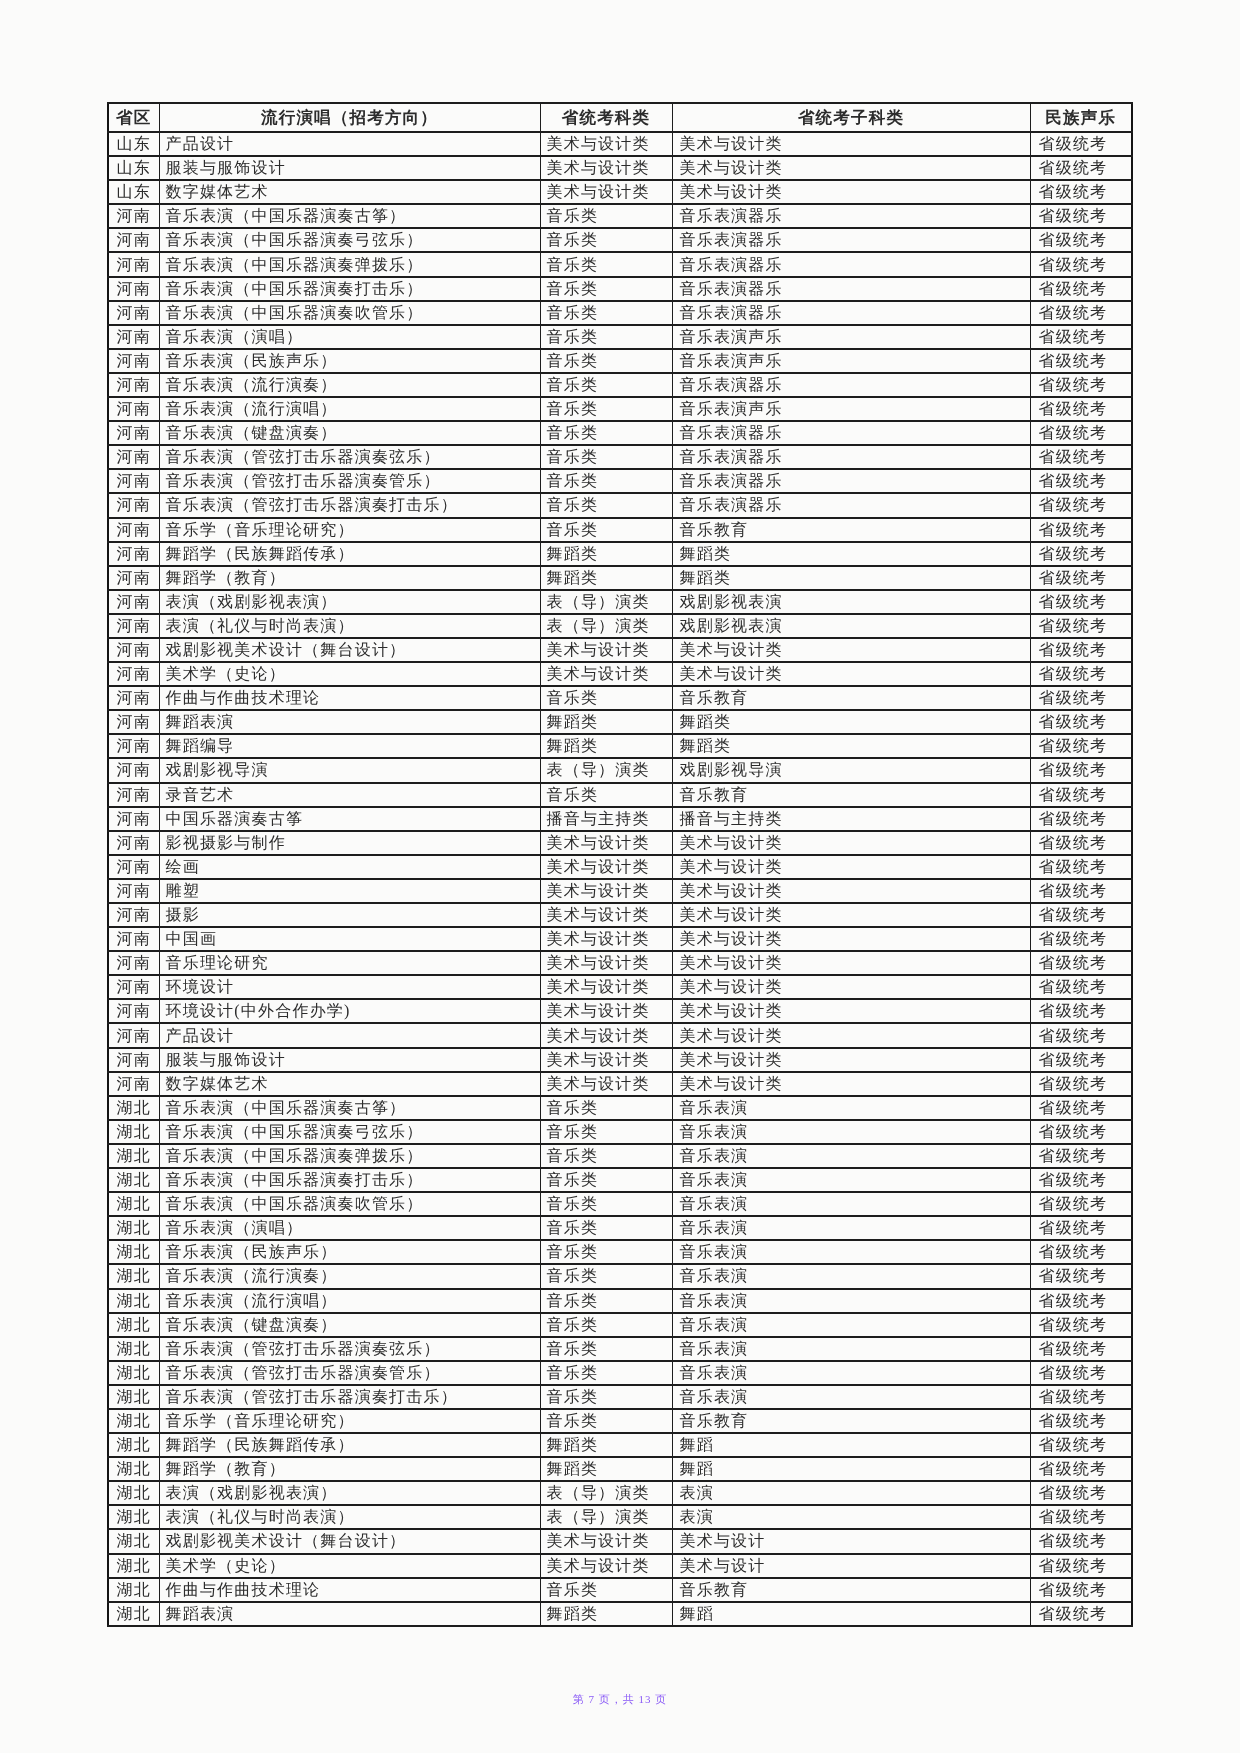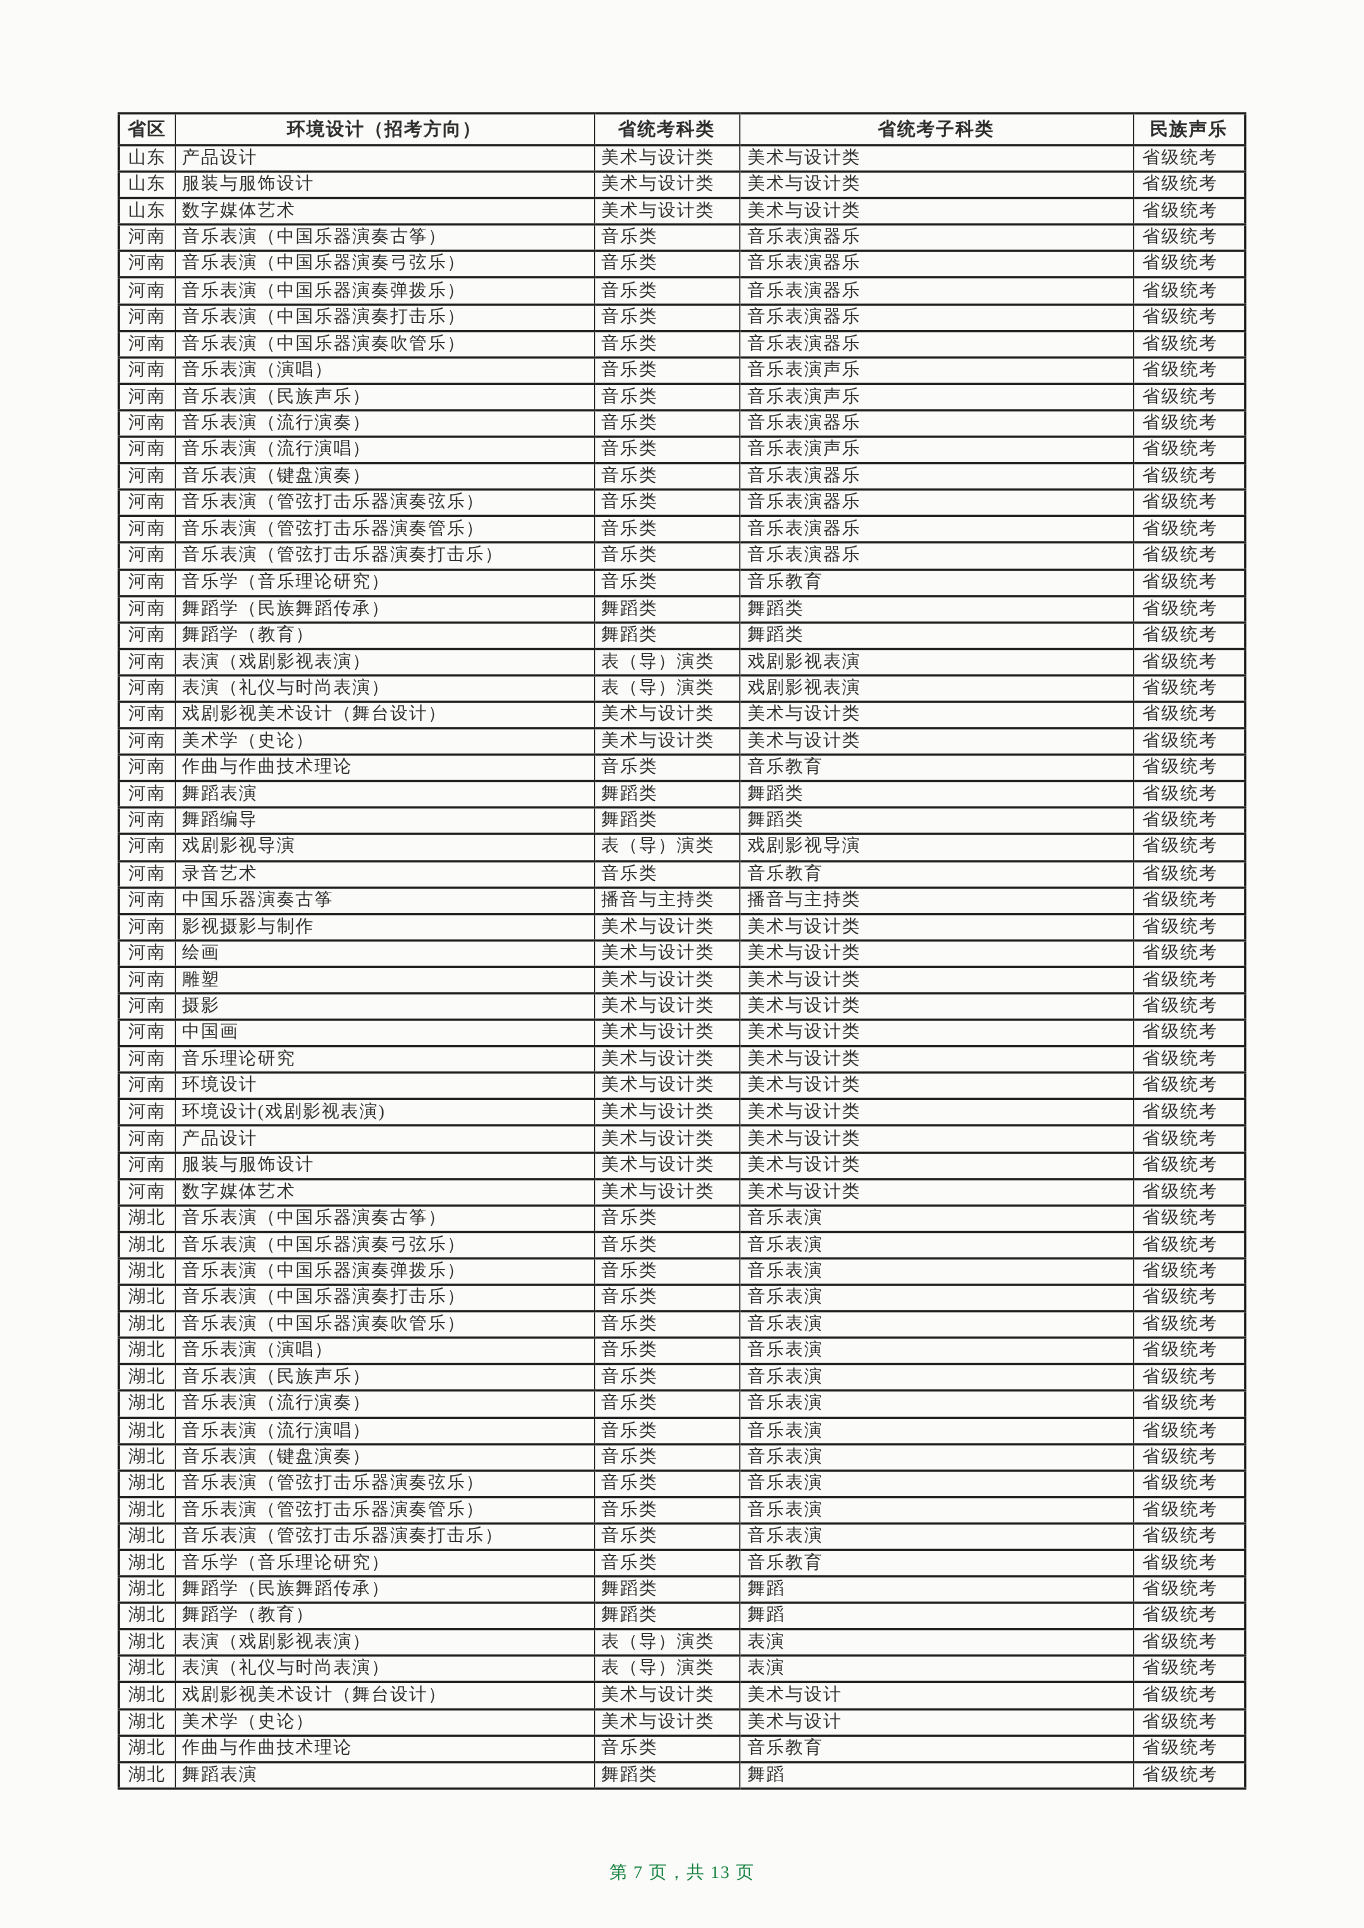--- a/index.html
+++ b/index.html
@@ -44,41 +44,41 @@
   td { height:22.1px; line-height:1; }
   td.c0 { text-align:center; }
   td.c1 { text-align:left; padding-left:6px; }
   td.c2 { text-align:left; padding-left:6px; }
   td.c3 { text-align:left; padding-left:7px; }
   td.c4 { text-align:left; padding-left:8px; }
   .footer {
     position:absolute;
     left:0; top:1692px; width:100%;
     text-align:center;
-    font-size:16px;
+    font-size:11px;
     letter-spacing:1px;
-    color:#15803d;
+    color:#8b5cf6;
   }
 </style>
 </head>
 <body>
 
 <div class="sheet">
   <table class="majors">
     <colgroup>
       <col class="w0">
         <col class="w1">
         <col class="w2">
         <col class="w3">
         <col class="w4">
     </colgroup>
     <thead>
       <tr>
           <th>省区</th>
-          <th>环境设计（招考方向）</th>
+          <th>流行演唱（招考方向）</th>
           <th>省统考科类</th>
           <th>省统考子科类</th>
           <th>民族声乐</th>
         </tr>
     </thead>
     <tbody>
         <tr>
           <td class="c0">山东</td>
           <td class="c1">产品设计</td>
           <td class="c2">美术与设计类</td>
@@ -325,21 +325,21 @@
         </tr>
         <tr>
           <td class="c0">河南</td>
           <td class="c1">环境设计</td>
           <td class="c2">美术与设计类</td>
           <td class="c3">美术与设计类</td>
           <td class="c4">省级统考</td>
         </tr>
         <tr>
           <td class="c0">河南</td>
-          <td class="c1">环境设计(戏剧影视表演)</td>
+          <td class="c1">环境设计(中外合作办学)</td>
           <td class="c2">美术与设计类</td>
           <td class="c3">美术与设计类</td>
           <td class="c4">省级统考</td>
         </tr>
         <tr>
           <td class="c0">河南</td>
           <td class="c1">产品设计</td>
           <td class="c2">美术与设计类</td>
           <td class="c3">美术与设计类</td>
           <td class="c4">省级统考</td>

